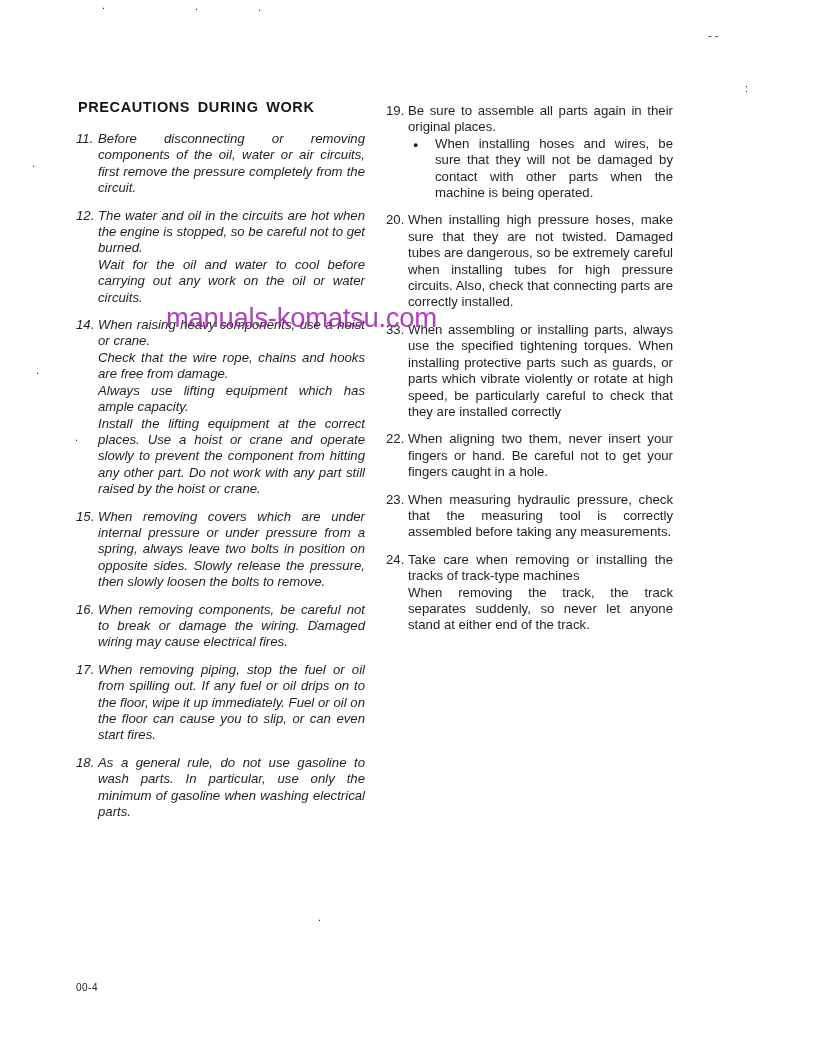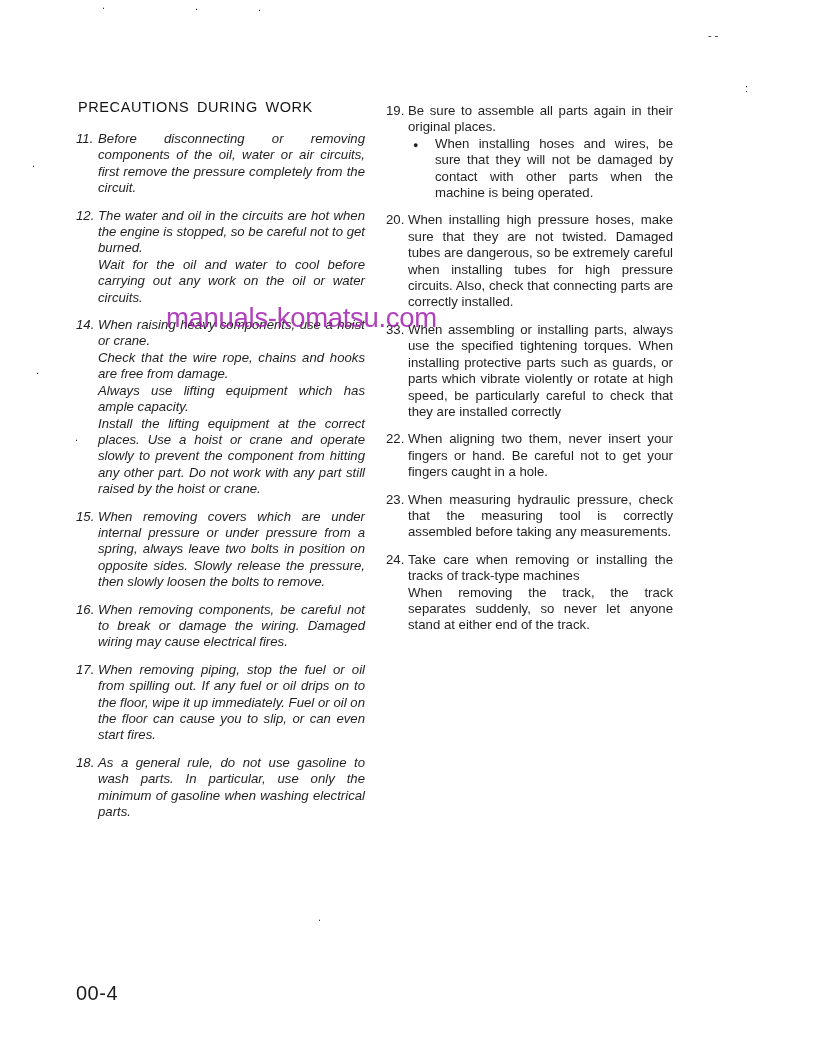--- a/index.html
+++ b/index.html
@@ -6,42 +6,42 @@
   body{
     width:821px;height:1056px;position:relative;overflow:hidden;
     background:#ffffff;
     font-family:"Liberation Sans", sans-serif;
     color:#1f1f1f;
     -webkit-font-smoothing:antialiased;
   }
   .page{position:absolute;inset:0;}
   .heading{
     position:absolute;left:78px;top:99px;
-    font-size:14.5px;font-weight:normal;letter-spacing:0.6px;
+    font-size:14.5px;font-weight:bold;letter-spacing:0.6px;
     word-spacing:3px;color:#161616;
   }
   .col{position:absolute;font-size:13.2px;line-height:16.4px;}
   .col-left{left:76px;top:131px;width:289px;font-style:italic;}
   .col-right{left:386px;top:103px;width:287px;}
   .item{position:relative;padding-left:22px;margin-bottom:11px;}
   .num{position:absolute;left:0;top:0;}
   .para{text-align:justify;}
   .para:last-child,.btext{text-align:justify;}
   .bullet{position:relative;padding-left:27px;text-align:justify;}
   .bullet .marker{position:absolute;left:5px;top:1px;font-size:9px;}
   .watermark{
     position:absolute;left:166px;top:304px;
     font-size:27.5px;letter-spacing:-0.3px;line-height:1;
     color:#a21caf;opacity:0.84;white-space:nowrap;
     z-index:5;
     text-align:center;
   }
   .page-number{
     position:absolute;left:76px;top:982px;
-    font-size:20px;letter-spacing:0.5px;color:#1c1c1c;
+    font-size:10px;letter-spacing:0.5px;color:#1c1c1c;
   }
   .speck{
     position:absolute;font-size:11px;color:#2a2a2a;line-height:1;
     white-space:pre;
   }
 </style>
 </head>
 <body>
 
 <div class="page">

